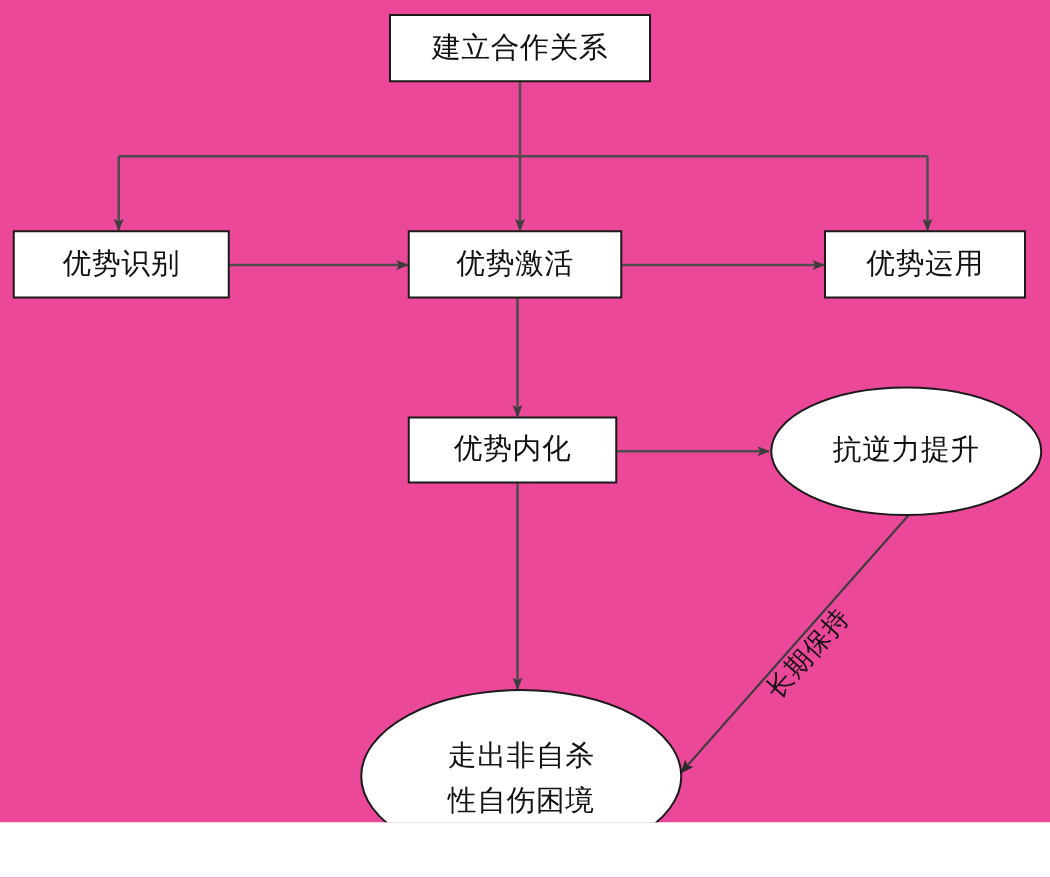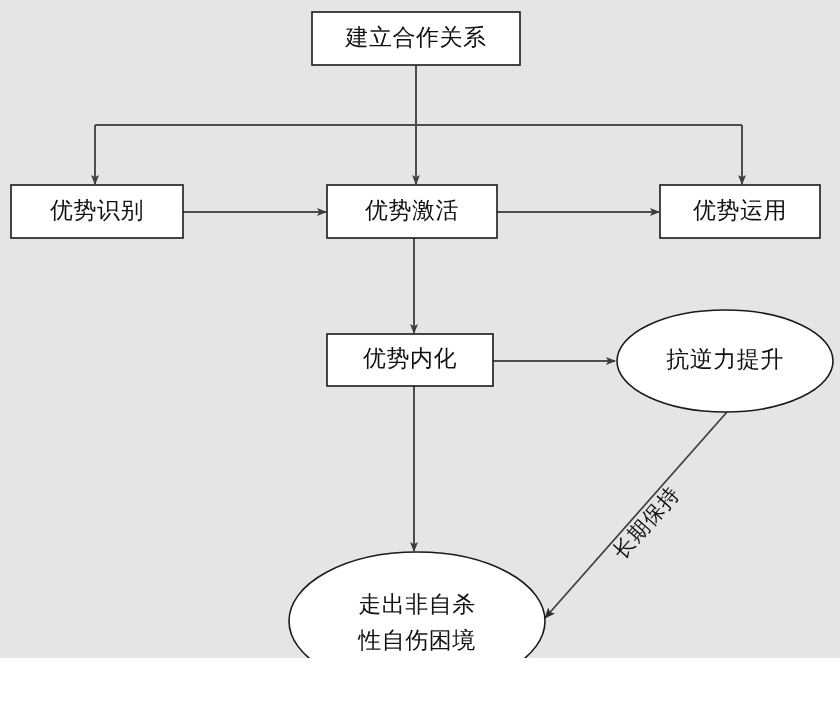--- a/index.html
+++ b/index.html
@@ -8,21 +8,21 @@
     padding: 0;
     background: #ffffff;
   }
   body {
     font-family: "Liberation Serif", "DejaVu Serif", serif;
   }
   #diagram-root {
     position: relative;
     width: 840px;
     height: 658px;
-    background: #e5e5e5;
+    background: #ec4899;
     overflow: hidden;
   }
   #diagram-svg {
     position: absolute;
     left: 0;
     top: 0;
     width: 840px;
     height: 702px;
   }
   .node-shape {

